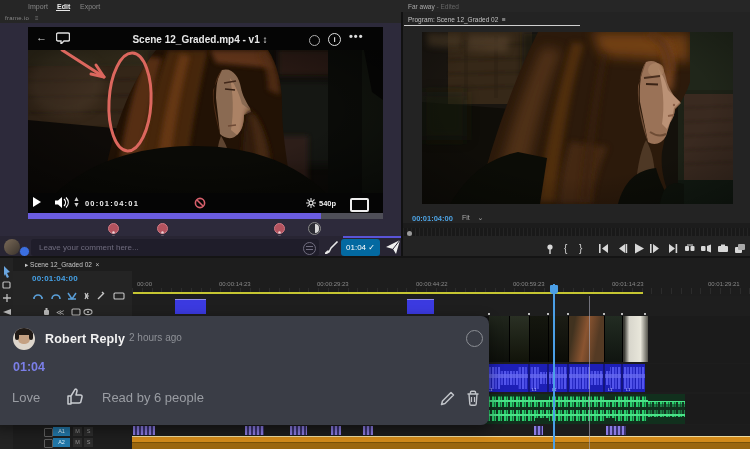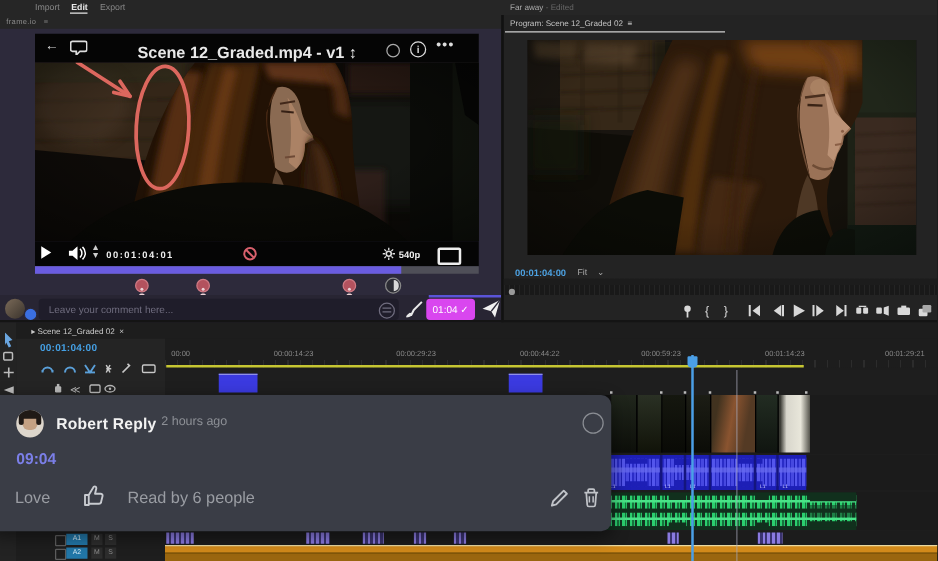--- a/index.html
+++ b/index.html
@@ -17,21 +17,21 @@
 
 <div class="abs" style="left:0;top:12px;width:401px;height:246px;background:#2d2a3b"></div>
 <div class="abs" style="left:0;top:12px;width:401px;height:11px;background:#262626"></div>
 <div class="abs" style="left:5px;top:15px;font-size:6px;color:#8a8a8a;letter-spacing:.3px">frame.io&nbsp;&nbsp;&nbsp;<span style="color:#777">≡</span></div>
 
 <div class="abs" style="left:28px;top:27px;width:355px;height:23px;background:#050505"></div>
 <div class="abs" style="left:36px;top:31px;font-size:11px;color:#ddd">←</div>
 <svg class="abs" style="left:56px;top:32px" width="14" height="12" viewBox="0 0 14 12">
       <path d="M2 1h10a1.5 1.5 0 0 1 1.5 1.5v5A1.5 1.5 0 0 1 12 9H8l-3 3v-3H2A1.5 1.5 0 0 1 .5 7.5v-5A1.5 1.5 0 0 1 2 1z" fill="none" stroke="#ddd" stroke-width="1.4"></path>
     </svg>
-<div class="abs" style="left:110px;top:34px;width:180px;text-align:left;font-size:13px;font-weight:bold;color:#e8e8e8">Scene 12_Graded.mp4 - v1 ↕</div>
+<div class="abs" style="left:110px;top:34px;width:180px;text-align:center;font-size:10px;font-weight:bold;color:#e8e8e8">Scene 12_Graded.mp4 - v1 ↕</div>
 <div class="abs" style="left:309px;top:35px;width:9px;height:9px;border:1.2px solid #aaa;border-radius:50%"></div>
 <div class="abs" style="left:328px;top:33px;width:11px;height:11px;border:1.4px solid #ddd;border-radius:50%;font-size:8px;color:#ddd;text-align:center;line-height:11px;font-weight:bold">i</div>
 <div class="abs" style="left:349px;top:30px;font-size:11px;color:#ddd;letter-spacing:1px;font-weight:bold">•••</div>
 
 <div class="abs" style="left:28px;top:50px;width:355px;height:143px;overflow:hidden;background:#141210">
 <svg width="355" height="143" viewBox="0 0 355 143">
  <defs>
   <radialGradient id="vig1" cx=".5" cy=".42" r=".78">
    <stop offset=".45" stop-color="#000" stop-opacity="0"></stop>
             <stop offset="1" stop-color="#000" stop-opacity=".5"></stop>
@@ -149,21 +149,21 @@
 <div class="abs" style="left:4px;top:239px;width:16px;height:16px;border-radius:50%;background:linear-gradient(135deg,#7a6a58,#3a332c)"></div>
 <div class="abs" style="left:19px;top:246px;width:9px;height:9px;border-radius:50%;background:#3b6fe0;border:1px solid #2b2837"></div>
 <div class="abs" style="left:31px;top:239px;width:288px;height:17px;background:#1f1d2a;border-radius:3px"></div>
 <div class="abs" style="left:39px;top:243px;font-size:8px;color:#6f6c7e">Leave your comment here...</div>
 <div class="abs" style="left:303px;top:242px;width:11px;height:11px;border:1.2px solid #6f6c7e;border-radius:50%"></div>
 <div class="abs" style="left:306px;top:246px;width:7px;height:1.4px;background:#6f6c7e"></div>
 <div class="abs" style="left:306px;top:249px;width:7px;height:1.4px;background:#6f6c7e"></div>
 <svg class="abs" style="left:325px;top:240px" width="14" height="14" viewBox="0 0 14 14">
       <path d="M12.5 1.5 L6 8 L4 12 L3 11 C2 12 1 12 .5 13.5 C2.5 13 3 12 4 12" fill="none" stroke="#e8e8e8" stroke-width="1.6" stroke-linejoin="round"></path>
     </svg>
-<div class="abs" style="left:341px;top:239px;width:39px;height:17px;background:#d946ef;border-radius:3px;color:#fff;font-size:8px;line-height:17px;text-align:center">01:04 ✓</div>
+<div class="abs" style="left:341px;top:239px;width:39px;height:17px;background:#0369a1;border-radius:3px;color:#fff;font-size:8px;line-height:17px;text-align:center">01:04 ✓</div>
 <svg class="abs" style="left:385px;top:239px" width="16" height="16" viewBox="0 0 16 16">
       <path d="M1 8 L15 1 L11 15 L8 10 Z" fill="#f0f0f0"></path>
       <path d="M8 10 L15 1" stroke="#2b2837" stroke-width="1"></path>
     </svg>
 
 <div class="abs" style="left:401px;top:12px;width:349px;height:246px;background:#232323"></div>
 <div class="abs" style="left:401px;top:12px;width:2px;height:246px;background:#111"></div>
 <div class="abs" style="left:408px;top:15.5px;font-size:6.5px;color:#c2c2c2">Program: Scene 12_Graded 02 &nbsp;≡</div>
 <div class="abs" style="left:404px;top:24.5px;width:176px;height:1px;background:#cfcfcf"></div>
 
@@ -454,21 +454,21 @@
 <div class="abs" style="left:-8px;top:316px;width:497px;height:109px;background:#3a3d46;border-radius:8px;box-shadow:0 4px 14px rgba(0,0,0,.45)"></div>
 <div class="abs" style="left:13px;top:328px;width:22px;height:22px;border-radius:50%;background:#ddd6cc;overflow:hidden">
  <div style="position:absolute;left:5px;top:3px;width:12px;height:13px;background:#c4a183;border-radius:5px"></div>
  <div style="position:absolute;left:3px;top:0px;width:16px;height:7px;background:#201a16;border-radius:7px 7px 3px 3px"></div>
  <div style="position:absolute;left:2px;top:3px;width:4px;height:9px;background:#201a16;border-radius:3px"></div>
  <div style="position:absolute;left:16px;top:3px;width:4px;height:9px;background:#201a16;border-radius:3px"></div>
  </div>
 <div class="abs" style="left:45px;top:331.5px;font-size:12.5px;font-weight:bold;color:#f2f2f2;letter-spacing:.2px">Robert Reply</div>
 <div class="abs" style="left:129px;top:332px;font-size:10px;color:#8d9096">2 hours ago</div>
 <div class="abs" style="left:466px;top:330px;width:15px;height:15px;border:1.6px solid #8b8e94;border-radius:50%"></div>
-<div class="abs" style="left:13px;top:360px;font-size:12.5px;font-weight:bold;color:#7b7fe8">09:04</div>
+<div class="abs" style="left:13px;top:360px;font-size:12.5px;font-weight:bold;color:#7b7fe8">01:04</div>
 <div class="abs" style="left:12px;top:390px;font-size:13px;color:#9a9da3">Love</div>
 <svg class="abs" style="left:66px;top:388px" width="18" height="17" viewBox="0 0 18 17">
       <path d="M2 8 h3 v8 H2 z M5 15 h8 c1.5 0 2-1 2-2 l1-4 c.3-1.2-.5-2-1.5-2 H10 l1-4 c.3-1.2-.8-2.4-2-1.6 L5 8" fill="none" stroke="#c8cbd0" stroke-width="1.5" stroke-linejoin="round"></path>
     </svg>
 <div class="abs" style="left:102px;top:390px;font-size:13px;color:#9a9da3">Read by 6 people</div>
 <svg class="abs" style="left:440px;top:391px" width="15" height="15" viewBox="0 0 15 15">
       <path d="M11 1.5 L13.5 4 L5 12.5 L1.5 13.5 L2.5 10 Z" fill="none" stroke="#c0c3c8" stroke-width="1.5" stroke-linejoin="round"></path>
     </svg>
 <svg class="abs" style="left:466px;top:390px" width="14" height="16" viewBox="0 0 14 16">
       <path d="M1.5 4 h11 M4.5 4 V2.2 a1 1 0 0 1 1-1 h3 a1 1 0 0 1 1 1 V4 M3 4 l.8 10 a1.4 1.4 0 0 0 1.4 1.3 h3.6 a1.4 1.4 0 0 0 1.4-1.3 L11 4" fill="none" stroke="#c0c3c8" stroke-width="1.4"></path>

